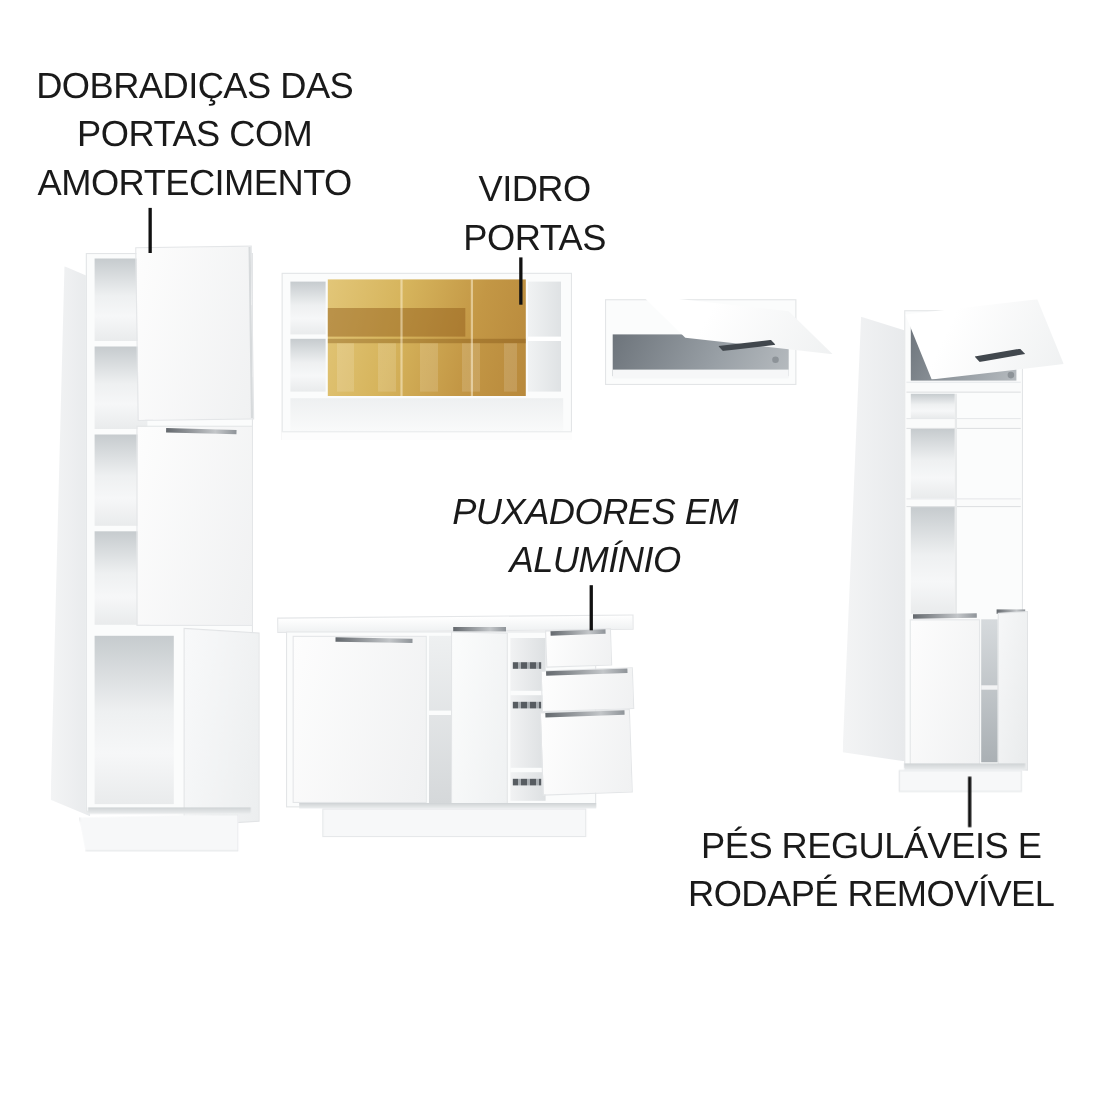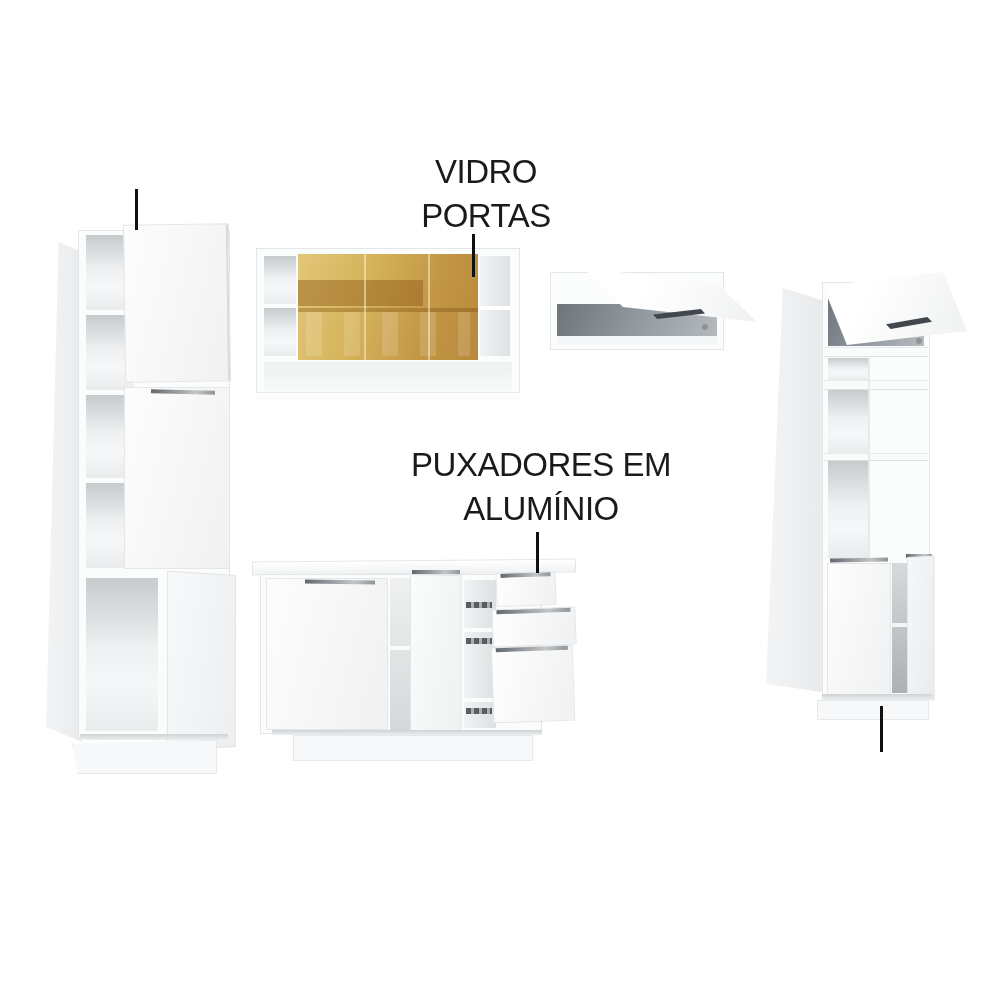--- a/index.html
+++ b/index.html
@@ -7,21 +7,21 @@
          font-family:"Liberation Sans",sans-serif;overflow:hidden;}
   .part{position:absolute;}
   
   .co{position:absolute;white-space:pre-line;text-align:center;color:var(--text,#1a1a1a);
       font-size:33px;line-height:44px;letter-spacing:-0.5px;font-weight:400;}
   .pl{position:absolute;width:3px;background:var(--pointer-line,#111);z-index:30;}
   #c-hinges{left:17px;top:56px;width:320px;}
   #l-hinges{left:135px;top:189px;height:41px;}
   #c-glass{left:406px;top:150px;width:160px;}
   #l-glass{left:472px;top:234px;height:43px;}
-  #c-handles{left:401px;top:443px;width:280px;}
+  #c-handles{left:401px;top:443px;width:280px;font-style:italic;}
   #l-handles{left:536px;top:532px;height:41px;}
   #c-feet{left:622px;top:747px;width:340px;}
   #l-feet{left:880px;top:706px;height:46px;}
   
   .box{background:var(--cabinet-white,#fbfcfc);border:1px solid var(--cabinet-edge,#e3e5e7);box-sizing:border-box;}
   .door{background:linear-gradient(105deg,#fdfdfd,#f0f1f2);border:1px solid #e4e6e8;box-sizing:border-box;}
   .int{background:linear-gradient(180deg,#c6cbce 0%,#eef0f1 45%,#f6f7f8 70%,#e9ebec 100%);}
   .intd{background:linear-gradient(115deg,#6d747b,#99a0a6 60%,#b6bbbf);}
   .side{background:linear-gradient(90deg,#f3f4f5,#e8eaec);}
   .band{background:#fafbfb;border-top:1px solid #e7e9eb;border-bottom:1px solid #dfe1e3;box-sizing:border-box;}
@@ -129,24 +129,29 @@
   #cc-dr2{left:240px;top:50px;width:84px;height:38px;}
   #cc-dr3{left:240px;top:88px;width:82px;height:76px;}
   #cc-seam{left:20px;top:172px;width:270px;height:5px;}
   #cc-plinth{left:41px;top:177px;width:240px;height:26px;}
 </style>
 </head>
 <body>
 
 <div id="scene">
 
+  <div class="co" id="c-hinges">DOBRADIÇAS DAS
+PORTAS COM
+AMORTECIMENTO</div>
   <div class="co" id="c-glass">VIDRO
 PORTAS</div>
   <div class="co" id="c-handles">PUXADORES EM
 ALUMÍNIO</div>
+  <div class="co" id="c-feet">PÉS REGULÁVEIS E
+RODAPÉ REMOVÍVEL</div>
 
   <div class="part" id="lc">
     <div class="part side" id="lc-side"></div>
     <div class="part box" id="lc-box"></div>
     <div class="part int" id="lc-c1"></div>
     <div class="part int" id="lc-c2"></div>
     <div class="part int" id="lc-c3"></div>
     <div class="part int" id="lc-c4"></div>
     <div class="part int" id="lc-c5"></div>
     <div class="part door" id="lc-d1"></div>

